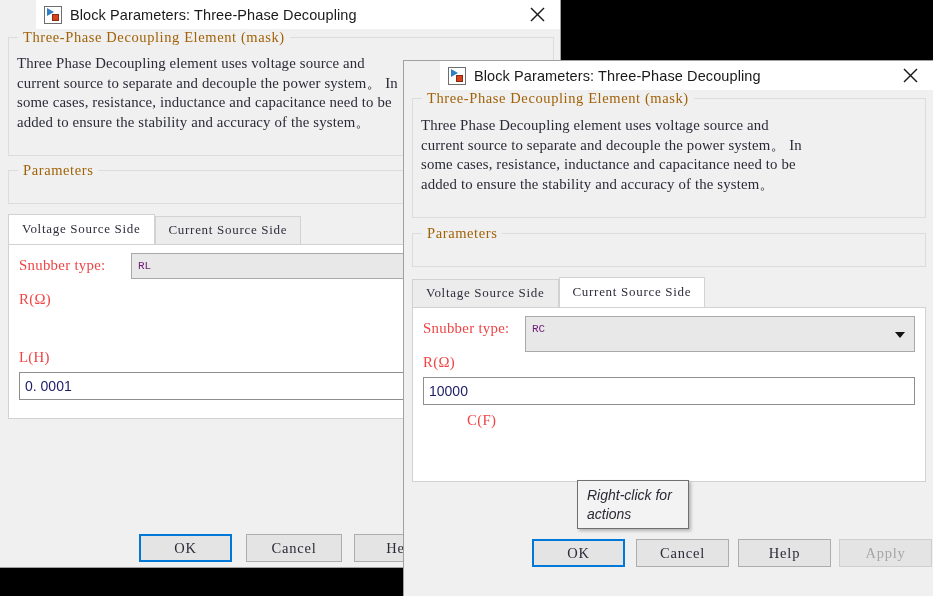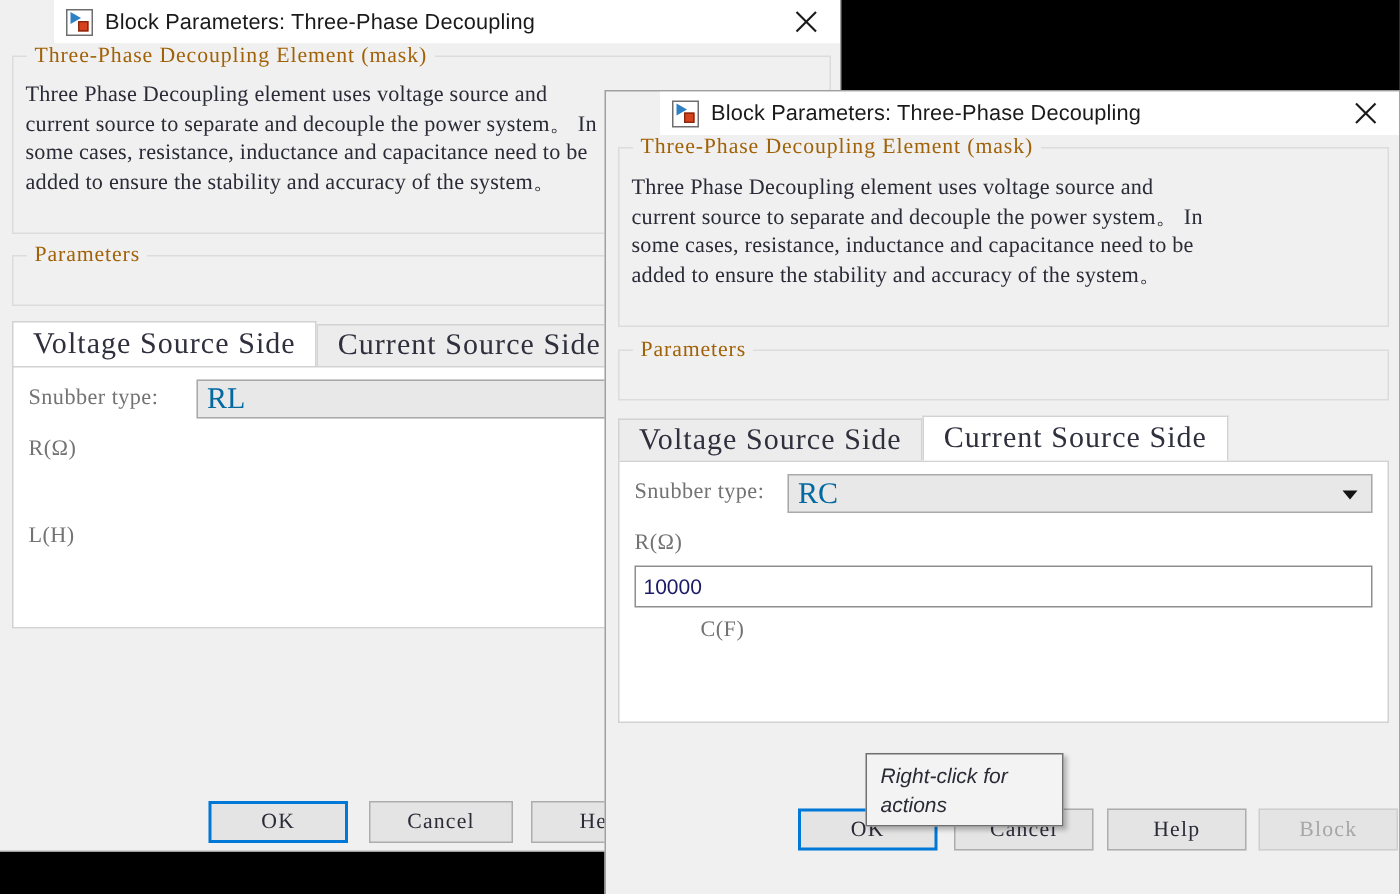--- a/index.html
+++ b/index.html
@@ -127,21 +127,21 @@
     display: flex;
     align-items: flex-end;
     height: 30px;
   }
   .tab {
     box-sizing: border-box;
     height: 28px;
     line-height: 26px;
     padding: 0 13px;
     font-family: "Liberation Serif", serif;
-    font-size: 20px;
+    font-size: 13px;
     color: #2f2f3d;
     letter-spacing: 0.7px;
     border: 1px solid #d2d2d2;
     border-bottom: none;
     background: #ececec;
     position: relative;
     cursor: default;
   }
   .tab.active {
     background: #ffffff;
@@ -154,21 +154,21 @@
     position: absolute;
     background: #ffffff;
     border: 1px solid #d2d2d2;
     box-sizing: border-box;
   }
 
   .fieldlabel {
     position: absolute;
     font-family: "Liberation Serif", serif;
     font-size: 14.8px;
-    color: #737373;
+    color: #ef4444;
     letter-spacing: 0.3px;
     white-space: nowrap;
   }
   .textfield {
     position: absolute;
     box-sizing: border-box;
     background: #ffffff;
     border: 1px solid #8e8e8e;
     font-family: "Liberation Sans", sans-serif;
     font-size: 14px;
@@ -176,23 +176,23 @@
     padding: 0 5px;
     line-height: 26px;
     white-space: nowrap;
     overflow: hidden;
   }
   .combo {
     position: absolute;
     box-sizing: border-box;
     background: #e8e8e8;
     border: 1px solid #a9a9a9;
-    font-family: Liberation Serif, serif;
-    font-size: 20px;
-    color: #0369a1;
+    font-family: Liberation Mono, monospace;
+    font-size: 11px;
+    color: #701a75;
     padding: 0 6px;
     line-height: 24px;
     white-space: nowrap;
     overflow: hidden;
   }
   .combo .arrow {
     position: absolute;
     right: 9px;
     top: 50%;
     margin-top: -2px;
@@ -292,20 +292,21 @@
     <div class="tabpanel" style="left:8px; top:215px; width:546px; height:175px;">
       <span class="fieldlabel" style="left:10px; top:12px;">Snubber type:</span>
       <div class="combo" style="left:122px; top:8px; width:420px; height:26px;">
         <span>RL</span>
         <span class="arrow"></span>
       </div>
 
       <span class="fieldlabel" style="left:10px; top:46px;">R(Ω)</span>
 
       <span class="fieldlabel" style="left:10px; top:104px;">L(H)</span>
+      <div class="textfield" style="left:10px; top:127px; width:532px; height:28px;">0. 0001</div>
     </div>
 
     <div class="btn default" style="left:139px; top:505px; width:93px; height:28px;">OK</div>
     <div class="btn" style="left:246px; top:505px; width:96px; height:28px;">Cancel</div>
     <div class="btn" style="left:354px; top:505px; width:96px; height:28px;">Help</div>
   </div>
 </div>
 
 <div class="black-strip" style="left:0; top:568px; width:403px; height:28px; z-index:12;"></div>
 
@@ -341,32 +342,32 @@
       <span class="legend">Parameters</span>
     </div>
 
     <div class="tabstrip" style="left:8px; top:187px; width:514px;">
       <div class="tab">Voltage Source Side</div>
       <div class="tab active">Current Source Side</div>
     </div>
 
     <div class="tabpanel" style="left:8px; top:217px; width:514px; height:175px;">
       <span class="fieldlabel" style="left:10px; top:12px;">Snubber type:</span>
-      <div class="combo" style="left:112px; top:8px; width:390px; height:26px;">
+      <div class="combo" style="left:112px; top:8px; width:390px; height:36px;">
         <span>RC</span>
         <span class="arrow"></span>
       </div>
 
       <span class="fieldlabel" style="left:10px; top:46px;">R(Ω)</span>
       <div class="textfield" style="left:10px; top:69px; width:492px; height:28px;">10000</div>
 
       <span class="fieldlabel" style="left:10px; top:104px;margin-left:44px;">C(F)</span>
     </div>
 
     <div class="btn default" style="left:128px; top:449px; width:93px; height:28px;">OK</div>
     <div class="btn" style="left:232px; top:449px; width:93px; height:28px;">Cancel</div>
     <div class="btn" style="left:334px; top:449px; width:93px; height:28px;">Help</div>
-    <div class="btn disabled" style="left:435px; top:449px; width:93px; height:28px;">Block</div>
+    <div class="btn disabled" style="left:435px; top:449px; width:93px; height:28px;">Apply</div>
   </div>
 </div>
 
-<div class="tooltip" style="left:577px; top:502px; width:132px; height:49px;font-style:italic;">Right-click for
+<div class="tooltip" style="left:577px; top:480px; width:112px; height:49px;font-style:italic;">Right-click for
 actions</div>
 
 </body></html>

